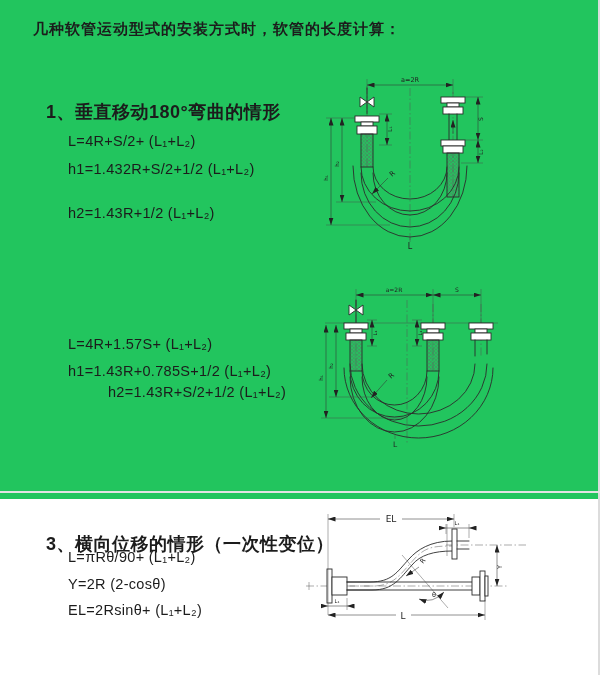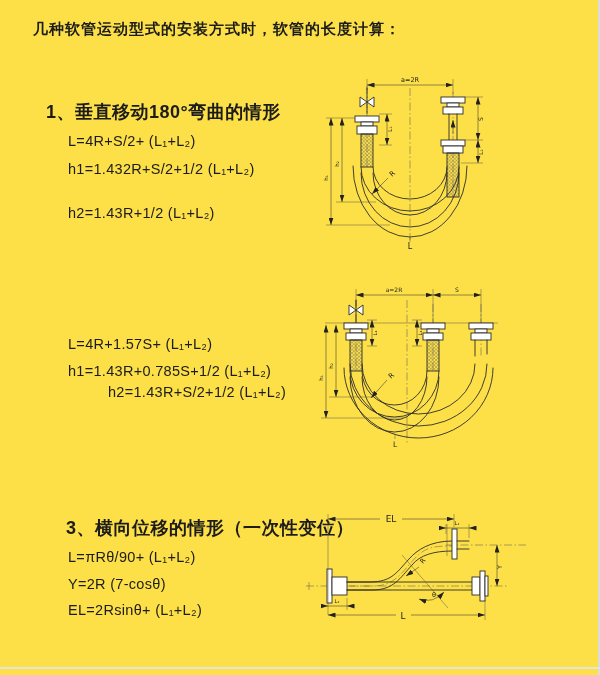--- a/index.html
+++ b/index.html
@@ -1,26 +1,26 @@
 <!DOCTYPE html>
 <html><head>
 <meta charset="utf-8">
 <style>
   html,body{margin:0;padding:0;}
   body{width:600px;height:675px;background:#ffffff;position:relative;overflow:hidden;
        font-family:"Liberation Sans","DejaVu Sans",sans-serif;color:#1c1c1c;}
-  .page{position:absolute;left:0;top:0;width:600px;height:675px;background:#fde047;}
+  .page{position:absolute;left:0;top:0;width:600px;height:499px;background:#22c55e;}
   .edge-r{position:absolute;right:0;top:0;width:2px;height:675px;background:#dcdcdc;}
   .edge-b{position:absolute;left:0;bottom:6px;width:600px;height:2px;background:#e3e3e3;}
   .title{position:absolute;left:33px;top:20px;font-size:15px;font-weight:bold;letter-spacing:1px;white-space:nowrap;}
   .heading{position:absolute;left:46px;font-size:18px;font-weight:bold;letter-spacing:0.5px;white-space:nowrap;}
   .formula{position:absolute;left:68px;font-size:14.5px;letter-spacing:0.3px;white-space:nowrap;}
   .h-s1{top:100px;} .f-s1a{top:133px;} .f-s1b{top:161px;} .f-s1c{top:189px;margin-top:16px;}
   .h-s2{top:306px;} .f-s2a{top:336px;} .f-s2b{top:363px;} .f-s2c{top:384px;margin-left:40px;}
-  .h-s3{top:516px;margin-left:20px;} .f-s3a{top:549px;} .f-s3b{top:576px;} .f-s3c{top:602px;}
+  .h-s3{top:532px;} .f-s3a{top:549px;} .f-s3b{top:576px;} .f-s3c{top:602px;}
   svg{position:absolute;overflow:visible;}
   .svg1{left:306px;top:66px;}
   .svg2{left:303px;top:276px;}
   .svg3{left:296px;top:498px;}
   .dr{stroke:#2b2b2b;stroke-width:0.9;fill:none;stroke-linecap:round;}
   .drf{fill:#ffffff;stroke:#2b2b2b;stroke-width:0.9;}
   .dim{stroke:#333;stroke-width:0.55;fill:none;}
   .ext{stroke:#4a4a4a;stroke-width:0.45;fill:none;}
   .cl{stroke:#555;stroke-width:0.5;fill:none;stroke-dasharray:8 2.5 1.5 2.5;}
   svg text{font-family:"DejaVu Sans","Liberation Sans",sans-serif;fill:#222;}
@@ -36,21 +36,21 @@
   <div class="formula f-s1a">L=4R+S/2+ (L₁+L₂)</div>
   <div class="formula f-s1b">h1=1.432R+S/2+1/2 (L₁+L₂)</div>
   <div class="formula f-s1c">h2=1.43R+1/2 (L₁+L₂)</div>
 
   <div class="formula f-s2a">L=4R+1.57S+ (L₁+L₂)</div>
   <div class="formula f-s2b">h1=1.43R+0.785S+1/2 (L₁+L₂)</div>
   <div class="formula f-s2c">h2=1.43R+S/2+1/2 (L₁+L₂)</div>
 
   <div class="heading h-s3">3、横向位移的情形（一次性变位）</div>
   <div class="formula f-s3a">L=πRθ/90+ (L₁+L₂)</div>
-  <div class="formula f-s3b">Y=2R (7-cosθ)</div>
+  <div class="formula f-s3b">Y=2R (2-cosθ)</div>
   <div class="formula f-s3c">EL=2Rsinθ+ (L₁+L₂)</div>
 
   <svg class="svg1" width="292" height="192" viewBox="0 0 292 192">
     <defs>
       <marker id="a1" markerUnits="userSpaceOnUse" markerWidth="8" markerHeight="5" refX="7.5" refY="2.5" orient="auto-start-reverse">
         <path d="M0,0 L7.5,2.5 L0,5 Z" fill="#222"></path>
       </marker>
       <pattern id="h1p" patternUnits="userSpaceOnUse" width="3.5" height="3.5">
         <path d="M0,3.5 L3.5,0 M0,0 L3.5,3.5" stroke="#666" stroke-width="0.4"></path>
       </pattern>

